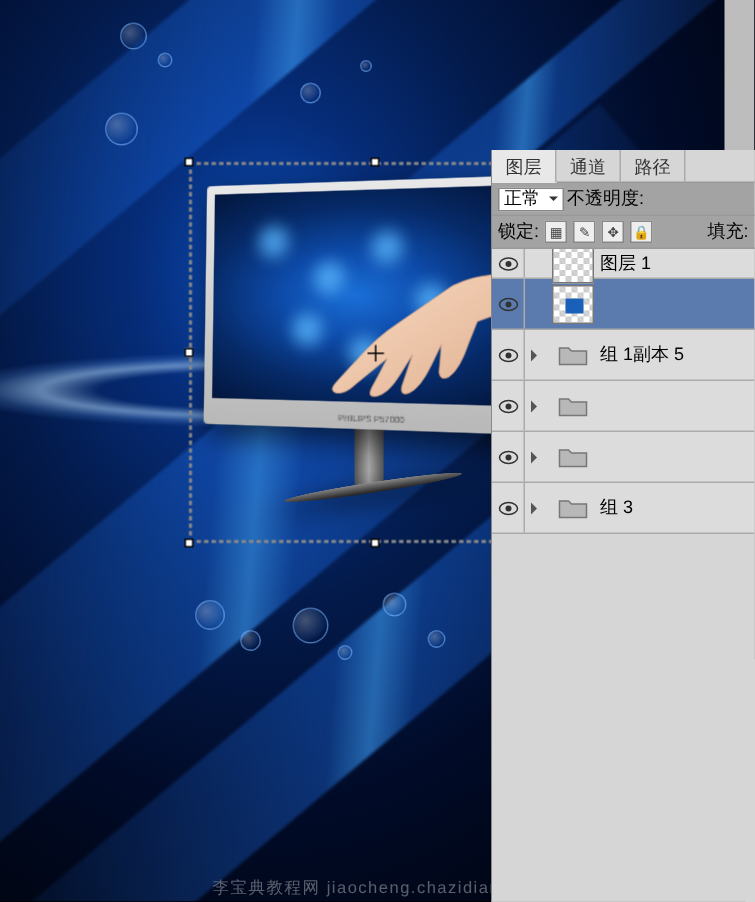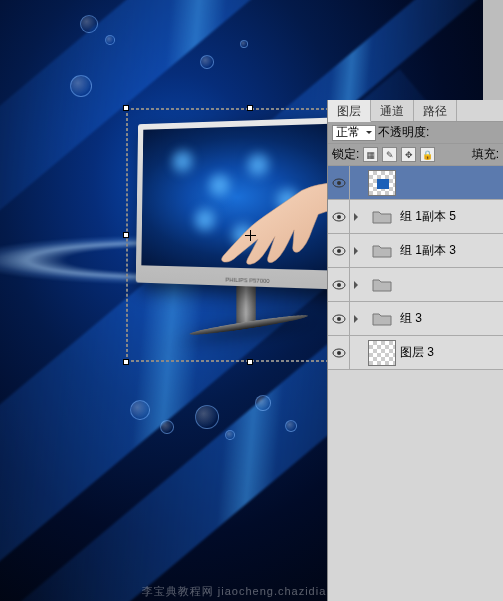--- a/index.html
+++ b/index.html
@@ -139,20 +139,31 @@
   </div>
   <div class="locks">
     <span class="lbl">锁定:</span>
     <div class="lockbox">▦</div>
     <div class="lockbox">✎</div>
     <div class="lockbox">✥</div>
     <div class="lockbox">🔒</div>
     <span class="lbl" style="margin-left:auto">填充:</span>
   </div>
   <div class="layers" id="layers">
+      <div class="layer partial">
+        <div class="eye">
+          <svg viewBox="0 0 14 10">
+            <ellipse cx="7" cy="5" rx="6" ry="4" fill="none" stroke="#333" stroke-width="1"></ellipse>
+            <circle cx="7" cy="5" r="2" fill="#333"></circle>
+          </svg>
+        </div>
+        <div style="width:14px"></div>
+        <div class="thumb checker"></div>
+        <span class="lname">图层 1</span>
+      </div>
       <div class="layer sel-row">
         <div class="eye">
           <svg viewBox="0 0 14 10">
             <ellipse cx="7" cy="5" rx="6" ry="4" fill="none" stroke="#333" stroke-width="1"></ellipse>
             <circle cx="7" cy="5" r="2" fill="#333"></circle>
           </svg>
         </div>
         <div style="width:14px"></div>
         <div class="thumb checker blue-sm"></div>
       </div>
@@ -177,21 +188,20 @@
             <ellipse cx="7" cy="5" rx="6" ry="4" fill="none" stroke="#333" stroke-width="1"></ellipse>
             <circle cx="7" cy="5" r="2" fill="#333"></circle>
           </svg>
         </div>
         <div class="arrow"></div>
         <div class="thumb folder">
           <svg width="20" height="16" viewBox="0 0 20 16">
             <path d="M1 3 L1 14 L19 14 L19 5 L9 5 L7 3 Z" fill="#b8b8b8" stroke="#777"></path>
           </svg>
         </div>
-        <span class="lname">组 1副本 3</span>
       </div>
       <div class="layer">
         <div class="eye">
           <svg viewBox="0 0 14 10">
             <ellipse cx="7" cy="5" rx="6" ry="4" fill="none" stroke="#333" stroke-width="1"></ellipse>
             <circle cx="7" cy="5" r="2" fill="#333"></circle>
           </svg>
         </div>
         <div class="arrow"></div>
         <div class="thumb folder">
@@ -207,26 +217,15 @@
             <circle cx="7" cy="5" r="2" fill="#333"></circle>
           </svg>
         </div>
         <div class="arrow"></div>
         <div class="thumb folder">
           <svg width="20" height="16" viewBox="0 0 20 16">
             <path d="M1 3 L1 14 L19 14 L19 5 L9 5 L7 3 Z" fill="#b8b8b8" stroke="#777"></path>
           </svg>
         </div>
         <span class="lname">组 3</span>
-      </div>
-      <div class="layer">
-        <div class="eye">
-          <svg viewBox="0 0 14 10">
-            <ellipse cx="7" cy="5" rx="6" ry="4" fill="none" stroke="#333" stroke-width="1"></ellipse>
-            <circle cx="7" cy="5" r="2" fill="#333"></circle>
-          </svg>
-        </div>
-        <div style="width:14px"></div>
-        <div class="thumb checker"></div>
-        <span class="lname">图层 3</span>
       </div>
     </div>
 </div>
 
 </body></html>

